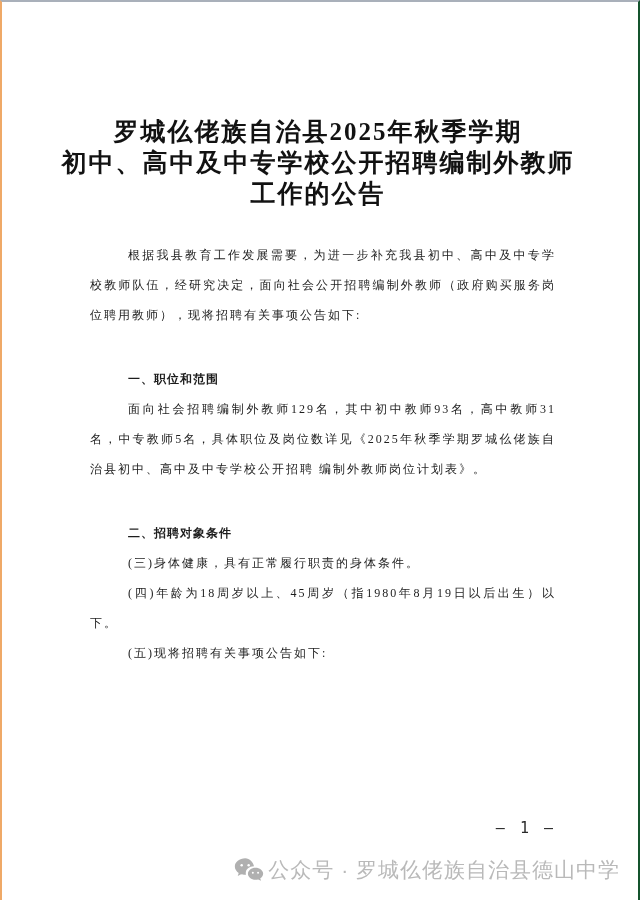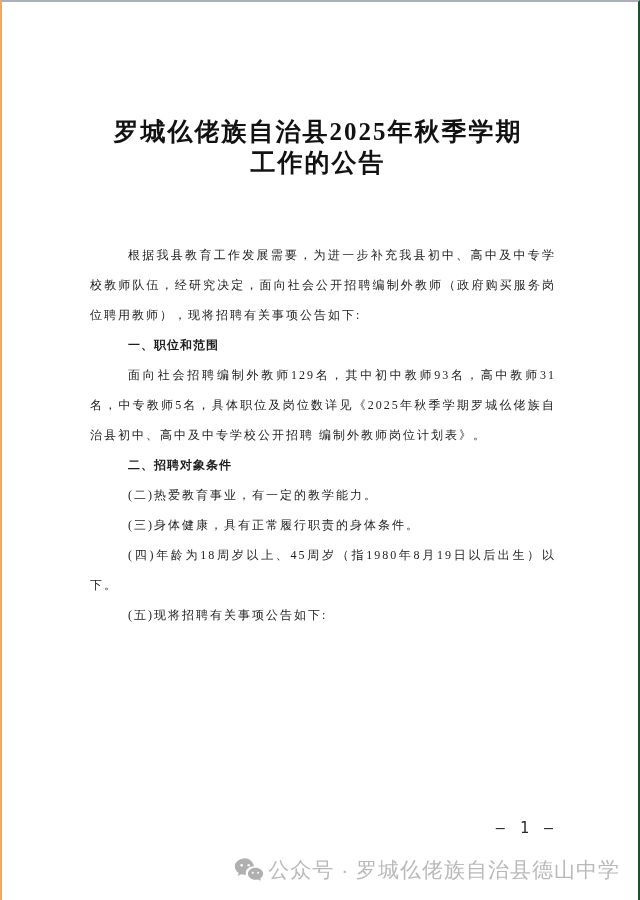--- a/index.html
+++ b/index.html
@@ -45,20 +45,21 @@
     color: #1d1d1d;
   }
   .doc-body p {
     margin: 0;
     text-indent: 38px;
   }
   .doc-body p.heading {
     font-family: "Liberation Sans", "DejaVu Sans", sans-serif;
     font-weight: bold;
     letter-spacing: 1px;
+    margin-top: 34px;
   }
   .page-number {
     position: absolute;
     top: 817px;
     right: 82px;
     font-family: "DejaVu Sans Mono", monospace;
     font-size: 15px;
     letter-spacing: 3px;
     color: #2a2a2a;
   }
@@ -83,30 +84,30 @@
   }
 </style>
 </head>
 <body>
 
 <div class="page">
 
   <div class="doc-title">
 
   <div>罗城仫佬族自治县2025年秋季学期</div>
+      <div>初中、高中及中专学校公开招聘编制外教师</div>
       <div>工作的公告</div>
     </div>
 
   <div class="doc-body">
 
   <p class="body">根据我县教育工作发展需要，为进一步补充我县初中、高中及中专学校教师队伍，经研究决定，面向社会公开招聘编制外教师（政府购买服务岗位聘用教师），现将招聘有关事项公告如下:</p>
       <p class="heading">一、职位和范围</p>
       <p class="body">面向社会招聘编制外教师129名，其中初中教师93名，高中教师31名，中专教师5名，具体职位及岗位数详见《2025年秋季学期罗城仫佬族自治县初中、高中及中专学校公开招聘 编制外教师岗位计划表》。</p>
       <p class="heading">二、招聘对象条件</p>
-      <p class="body">(二)热爱教育事业，有一定的教学能力。</p>
       <p class="body">(三)身体健康，具有正常履行职责的身体条件。</p>
       <p class="body">(四)年龄为18周岁以上、45周岁（指1980年8月19日以后出生）以下。</p>
       <p class="body">(五)现将招聘有关事项公告如下:</p>
     </div>
 
   <div class="page-number">— 1 —</div>
 
   <div class="watermark">
     <span class="wicon">
       <svg viewBox="0 0 36 30" width="30" height="26" aria-hidden="true">

